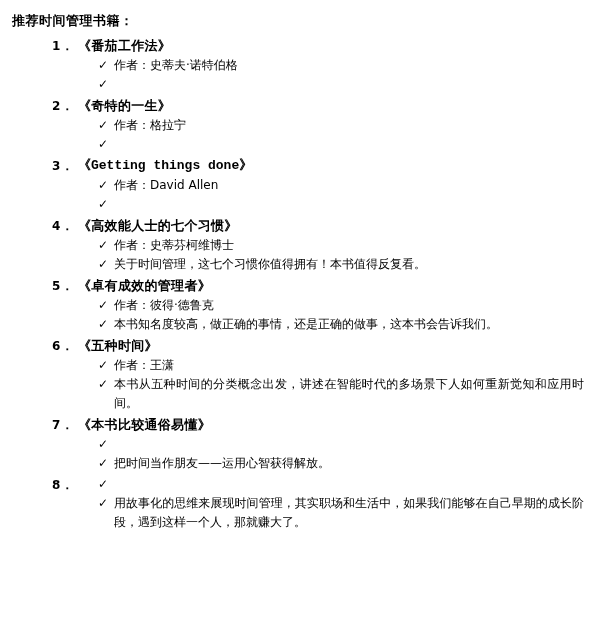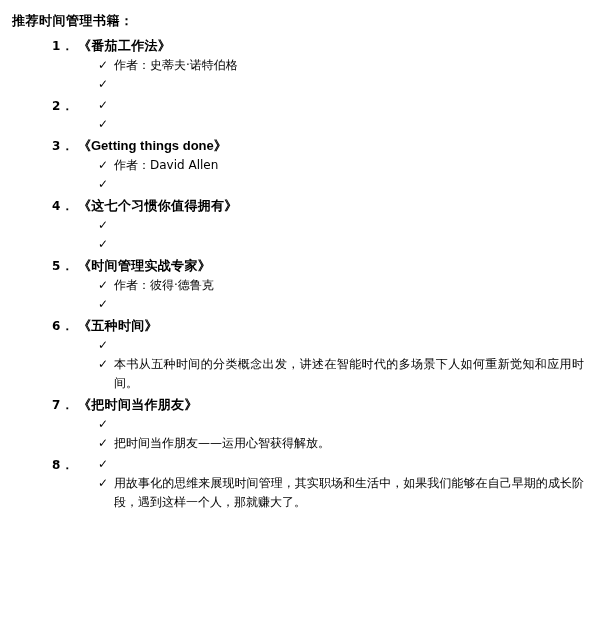--- a/index.html
+++ b/index.html
@@ -52,21 +52,21 @@
     font-weight: bold;
     letter-spacing: 1px;
   }
   .book-title {
     font-size: 13px;
     font-weight: bold;
     margin-left: 26px;
     letter-spacing: 0.3px;
   }
   .book-title.latin {
-    font-family: Liberation Sans, sans-serif;
+    font-family: Liberation Mono, monospace;
     letter-spacing: 0;
   }
   .points {
     margin: 0;
     padding: 0;
     list-style: none;
   }
   .point {
     display: flex;
     align-items: flex-start;
@@ -107,24 +107,26 @@
             <span class="point-text">作者：史蒂夫·诺特伯格</span>
           </li>
           <li class="point">
             <span class="check">✓</span>
           </li>
         </ul>
       </li>
       <li class="book">
         <div class="book-head">
           <span class="book-num">2．</span>
-        </div>
-        <ul class="points">
-          <li class="point">
-            <span class="check">✓</span>
+          <span class="book-title">《奇特的一生》</span>
+        </div>
+        <ul class="points">
+          <li class="point">
+            <span class="check">✓</span>
+            <span class="point-text">作者：格拉宁</span>
           </li>
           <li class="point">
             <span class="check">✓</span>
           </li>
         </ul>
       </li>
       <li class="book">
         <div class="book-head">
           <span class="book-num">3．</span>
           <span class="book-title latin">《Getting things done》</span>
@@ -135,65 +137,69 @@
             <span class="point-text">作者：David Allen</span>
           </li>
           <li class="point">
             <span class="check">✓</span>
           </li>
         </ul>
       </li>
       <li class="book">
         <div class="book-head">
           <span class="book-num">4．</span>
-          <span class="book-title">《这七个习惯你值得拥有》</span>
-        </div>
-        <ul class="points">
-          <li class="point">
-            <span class="check">✓</span>
-          </li>
-          <li class="point">
-            <span class="check">✓</span>
+          <span class="book-title">《高效能人士的七个习惯》</span>
+        </div>
+        <ul class="points">
+          <li class="point">
+            <span class="check">✓</span>
+            <span class="point-text">作者：史蒂芬柯维博士</span>
+          </li>
+          <li class="point">
+            <span class="check">✓</span>
+            <span class="point-text">关于时间管理，这七个习惯你值得拥有！本书值得反复看。</span>
           </li>
         </ul>
       </li>
       <li class="book">
         <div class="book-head">
           <span class="book-num">5．</span>
-          <span class="book-title">《时间管理实战专家》</span>
+          <span class="book-title">《卓有成效的管理者》</span>
         </div>
         <ul class="points">
           <li class="point">
             <span class="check">✓</span>
             <span class="point-text">作者：彼得·德鲁克</span>
           </li>
           <li class="point">
             <span class="check">✓</span>
+            <span class="point-text">本书知名度较高，做正确的事情，还是正确的做事，这本书会告诉我们。</span>
           </li>
         </ul>
       </li>
       <li class="book">
         <div class="book-head">
           <span class="book-num">6．</span>
           <span class="book-title">《五种时间》</span>
         </div>
         <ul class="points">
           <li class="point">
             <span class="check">✓</span>
+            <span class="point-text">作者：王潇</span>
           </li>
           <li class="point">
             <span class="check">✓</span>
             <span class="point-text">本书从五种时间的分类概念出发，讲述在智能时代的多场景下人如何重新觉知和应用时间。</span>
           </li>
         </ul>
       </li>
       <li class="book">
         <div class="book-head">
           <span class="book-num">7．</span>
-          <span class="book-title">《把时间当作朋友》</span>
+          <span class="book-title">《本书比较通俗易懂》</span>
         </div>
         <ul class="points">
           <li class="point">
             <span class="check">✓</span>
           </li>
           <li class="point">
             <span class="check">✓</span>
             <span class="point-text">把时间当作朋友——运用心智获得解放。</span>
           </li>
         </ul>

